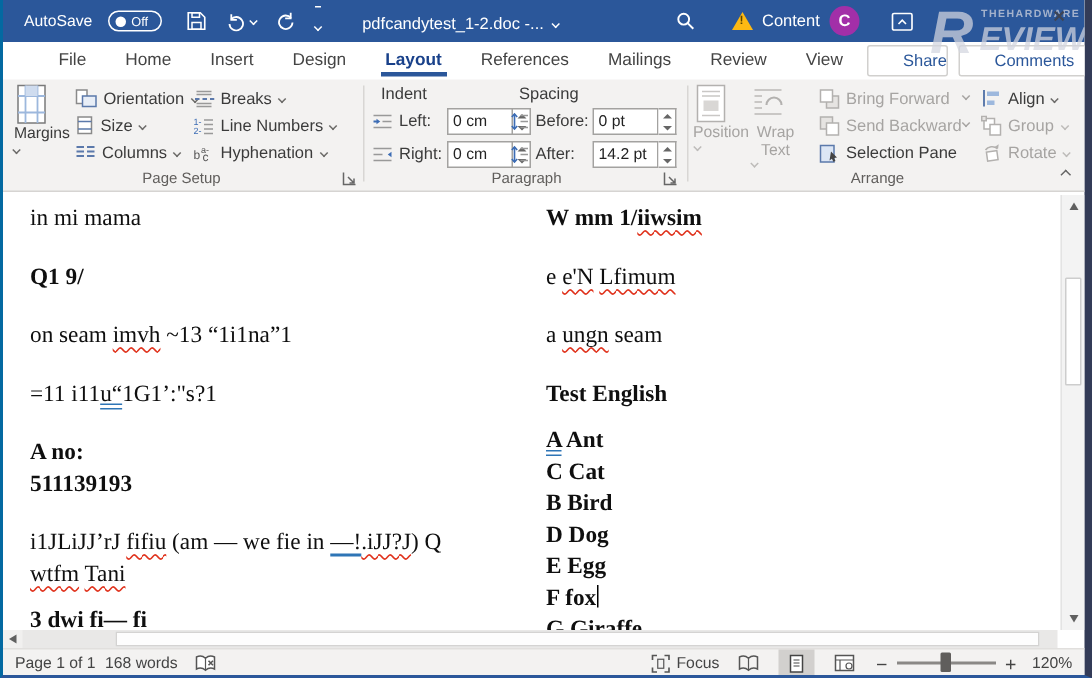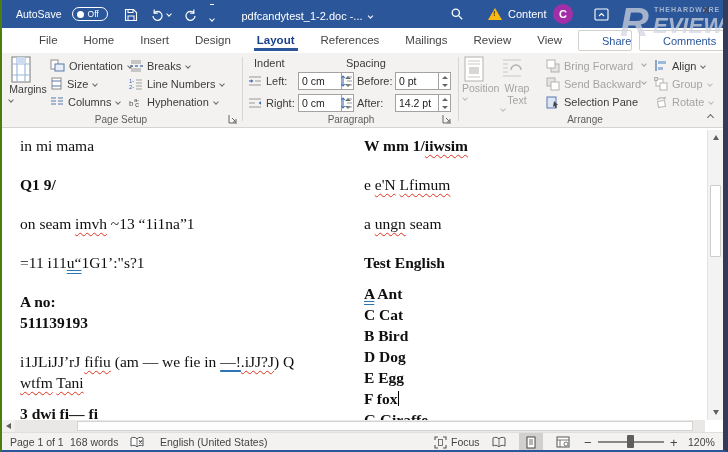--- a/index.html
+++ b/index.html
@@ -1,18 +1,18 @@
 <!DOCTYPE html>
 <html><head>
 <meta charset="utf-8">
 <style>
   * { margin:0; padding:0; box-sizing:border-box; }
   html,body { width:728px; height:452px; font-family:"Liberation Sans", sans-serif; }
   .window { position:relative; width:728px; height:452px; background:#fff; overflow:hidden;
-            border-left:2px solid #4d7c0f; border-right:5px solid #333b57; border-bottom:2px solid #2b579a; }
+            border-left:2px solid #0369a1; border-right:5px solid #333b57; border-bottom:2px solid #2b579a; }
 
   
   .titlebar { position:absolute; left:0; top:0; right:0; height:28px; background:#2b579a; color:#fff; }
   .tb-left { position:absolute; left:14px; top:0; height:28px; display:flex; align-items:center; gap:10px; }
   .autosave-label { font-size:10.5px; }
   .toggle { width:36px; height:14px; border:1px solid #fff; border-radius:8px; display:flex; align-items:center; padding:0 4px; gap:4px; }
   .toggle .dot { width:7px; height:7px; border-radius:50%; background:#fff; }
   .toggle .state { font-size:8.5px; color:#fff; }
   .qat { display:flex; align-items:center; gap:13px; margin-left:6px; }
   .tb-title { position:absolute; left:305px; top:0; transform:translateX(-50%); height:32px; display:flex; align-items:center; gap:6px; font-size:11px; white-space:nowrap; }
@@ -458,21 +458,20 @@
   <div class="statusbar">
     <div class="sb-item" style="left:8px;">Page 1 of 1</div>
     <div class="sb-item" style="left:68px;">168 words</div>
     <div class="sb-item" style="left:128px;">
       <svg class="ic" width="14" height="12" viewBox="0 0 14 12">
           <path d="M1 2c2-1 4-1 6 .8C9 1 11 1 13 2v8c-2-1-4-1-6 .8C5 9 3 9 1 10z" fill="#fff" stroke="#555" stroke-width="1"></path>
           <path d="M7 2.8v8" stroke="#555" stroke-width=".8"></path>
           <path d="M9 4.5l3 3M12 4.5l-3 3" stroke="#555" stroke-width="1.1"></path>
         </svg>
     </div>
-    <div class="sb-item" style="left:158px;">English (United States)</div>
 
     <div class="sb-item" style="left:432px;">
       <svg class="ic" width="13" height="13" viewBox="0 0 13 13">
           <path d="M1 4V1h3M9 1h3v3M12 9v3H9M4 12H1V9" fill="none" stroke="#555" stroke-width="1.1"></path>
           <rect x="4.5" y="3.5" width="4" height="6" fill="none" stroke="#555" stroke-width=".8"></rect>
         </svg>
       <span>Focus</span>
     </div>
     <div class="sb-item viewbtn" style="left:485px;">
       <svg class="ic" width="14" height="12" viewBox="0 0 14 12">

